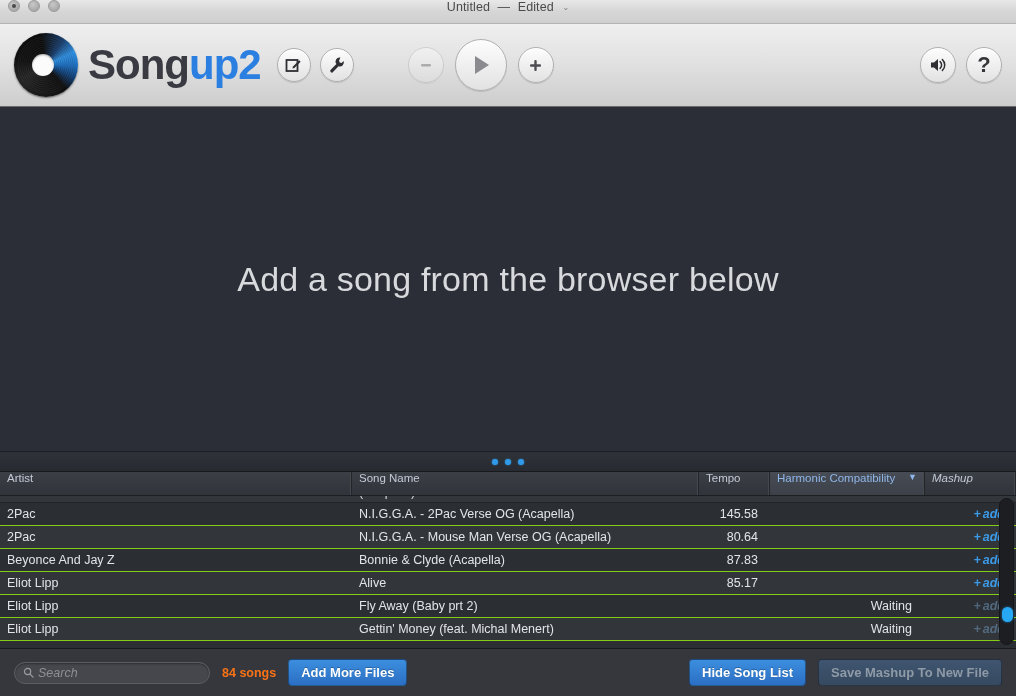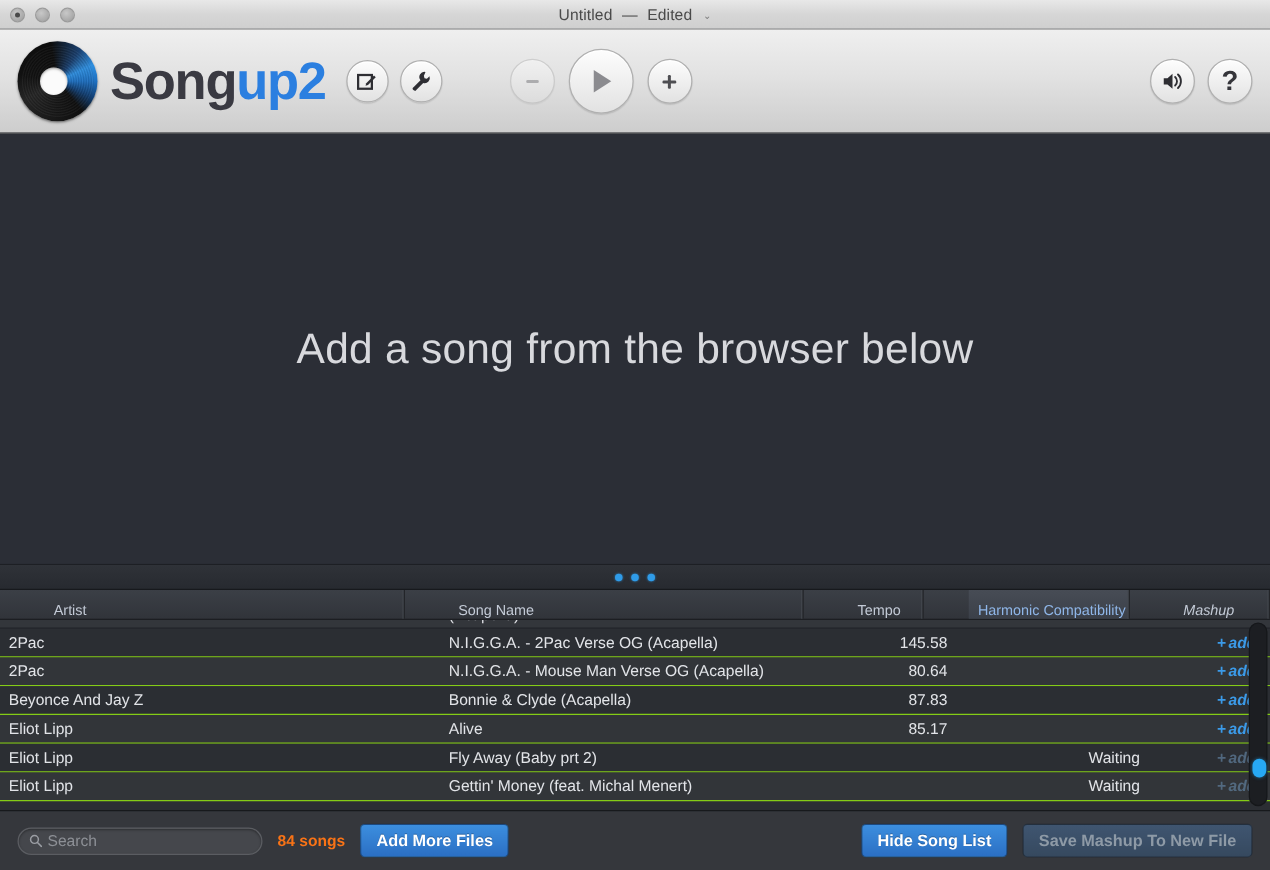--- a/index.html
+++ b/index.html
@@ -23,21 +23,21 @@
   }
 
   
   .titlebar {
     height: 23px;
     flex: 0 0 23px;
     position: relative;
     background: linear-gradient(to bottom, #e8e8e8 0%, #d6d6d6 50%, #cfcfcf 100%);
     border-bottom: 1px solid #b4b4b4;
     display: flex;
-    align-items: center;
+    align-items: flex-start;
   }
   .traffic {
     display: flex;
     gap: 8px;
     margin-left: 8px;
     align-items: center;
   }
   .light {
     width: 12px;
     height: 12px;
@@ -221,28 +221,27 @@
     height: 24px;
     background: linear-gradient(to bottom, #3b3f46, #31343a);
     border-bottom: 1px solid #1c1e22;
     font-size: 11.5px;
     color: #c3cad6;
     align-items: stretch;
     box-sizing: border-box;
   }
   .th {
     display: flex;
-    align-items: flex-end;
+    align-items: flex-start;
     padding: 0 7px;
     box-sizing: border-box;
     border-right: 1px solid #232529;
     box-shadow: inset -1px 0 0 #44484f;
     white-space: nowrap;
     overflow: hidden;
-    margin-left: 36px;
   }
   .th.active {
     background: linear-gradient(to bottom, #474c55, #3b4049);
     color: #8fb6e8;
   }
   .th .caret {
     margin-left: auto;
     font-size: 9px;
     color: #8fb6e8;
     padding-left: 6px;
@@ -356,20 +355,21 @@
   }
   .search input {
     flex: 1;
     background: transparent;
     border: none;
     outline: none;
     color: #dfe1e5;
     font-size: 12.5px;
     font-family: "Liberation Sans", sans-serif;
     padding: 0;
+    font-style: italic;
   }
   .search input::placeholder { color: #8d9096; }
   .songcount {
     font-size: 12.5px;
     color: #f97316;
     font-weight: bold;
     white-space: nowrap;
   }
   .btn {
     border-radius: 4px;

